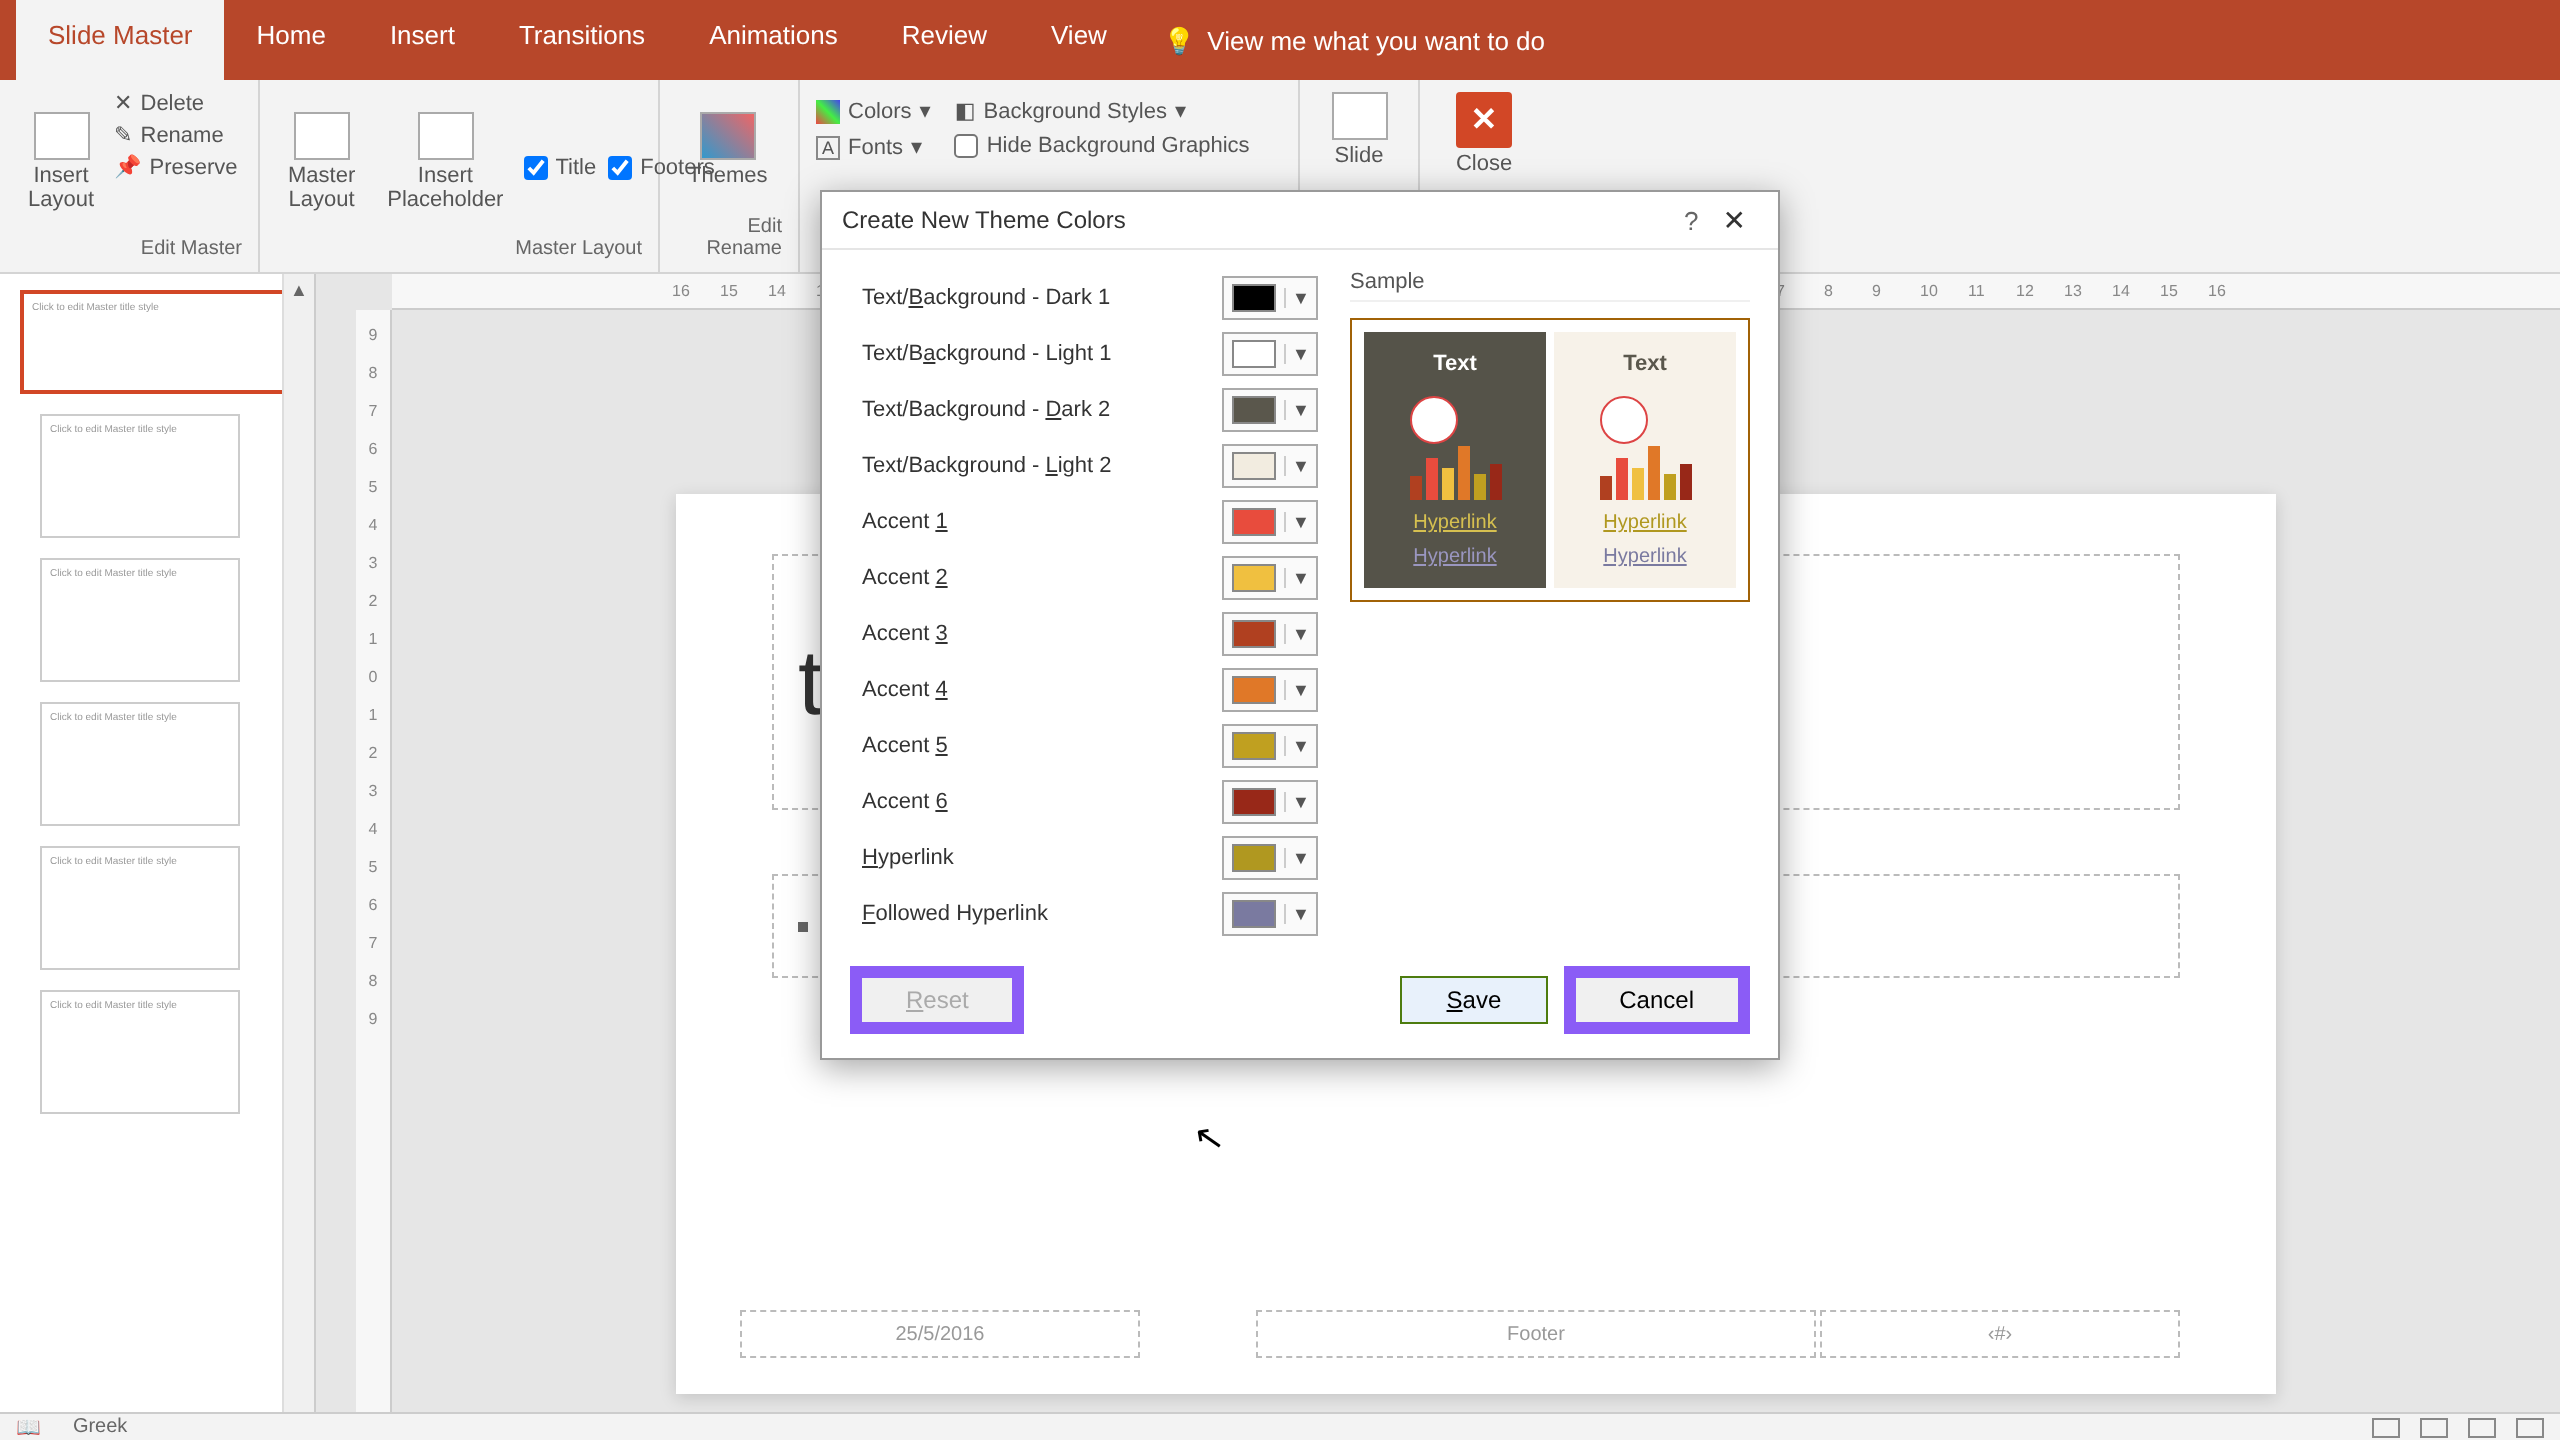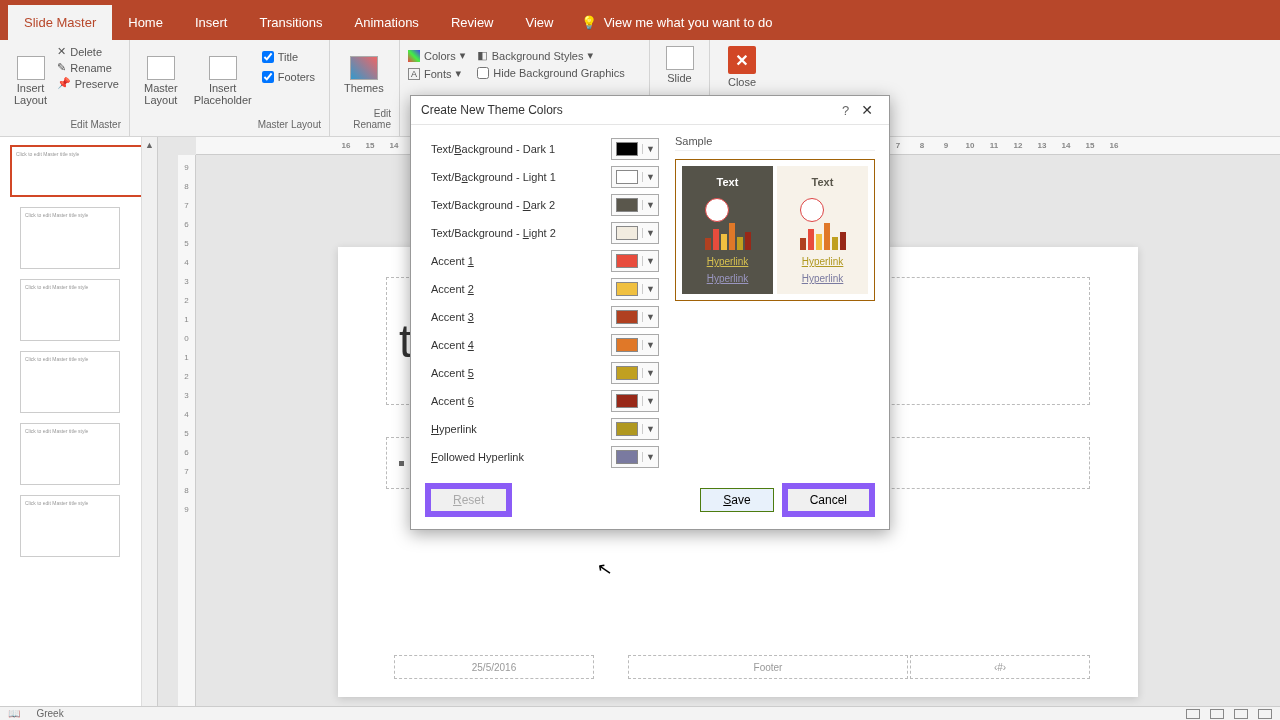--- a/index.html
+++ b/index.html
@@ -1,17 +1,17 @@
 <!DOCTYPE html>
 <html><head>
 <meta charset="utf-8">
 <style>
 * { margin: 0; padding: 0; box-sizing: border-box; font-family: "Segoe UI", Tahoma, sans-serif; }
 body { background: #f3f3f3; overflow: hidden; width: 1280px; height: 720px; position: relative; }
-.ribbon-tabs { background: #b7472a; height: 40px; display: flex; align-items: flex-end; padding-left: 8px; color: #fff; font-size: 13px; }
+.ribbon-tabs { background: #b7472a; height: 40px; display: flex; padding-left: 8px; color: #fff; font-size: 13px; }
 .tab { padding: 10px 16px 10px; cursor: pointer; }
 .tab.active { background: #f3f3f3; color: #b7472a; }
 .tell-me { display: flex; align-items: center; gap: 6px; padding: 10px 12px; }
 .ribbon { background: #f3f3f3; border-bottom: 1px solid #d4d4d4; height: 97px; display: flex; }
 .ribbon-group { border-right: 1px solid #d4d4d4; padding: 4px 8px; display: flex; flex-direction: column; height: 100%; }
 .ribbon-group-label { font-size: 10px; color: #666; text-align: right; margin-top: auto; padding: 2px 0; }
 .rg-row { display: flex; gap: 4px; flex: 1; }
 .rg-btn { display: flex; flex-direction: column; align-items: center; justify-content: center; padding: 2px 6px; font-size: 11px; color: #555; gap: 2px; text-align: center; }
 .rg-btn .icon-box { width: 28px; height: 24px; border: 1px solid #aaa; background: #fff; }
 .rg-small-row { display: flex; align-items: center; gap: 4px; font-size: 11px; color: #555; padding: 1px 0; }
@@ -21,29 +21,29 @@
 .workspace { position: absolute; top: 137px; left: 0; right: 0; bottom: 14px; display: flex; background: #e6e6e6; }
 .thumb-panel { width: 158px; background: #fff; border-right: 1px solid #ccc; padding: 8px 10px; overflow: hidden; position: relative; }
 .thumb-scroll { position: absolute; right: 0; top: 0; bottom: 0; width: 16px; background: #f0f0f0; border-left: 1px solid #ddd; }
 .thumb-scroll .arrow { height: 16px; display: flex; align-items: center; justify-content: center; font-size: 9px; color: #666; }
 .thumb { border: 1px solid #ccc; margin-bottom: 10px; background: #fff; height: 52px; padding: 4px; }
 .thumb.selected { border: 2px solid #d24726; }
 .thumb.sub { width: 100px; margin-left: 10px; height: 62px; }
 .thumb-text { font-size: 5px; color: #999; }
 .slide-area { flex: 1; position: relative; background: #e6e6e6; }
 .ruler-h { position: absolute; top: 0; left: 38px; right: 0; height: 18px; background: #f7f7f7; border-bottom: 1px solid #ccc; font-size: 8px; color: #888; display: flex; align-items: center; padding-left: 140px; gap: 4px; overflow: hidden; }
-.ruler-h span { display: inline-block; width: 20px; text-align: center; font-weight: bold; }
+.ruler-h span { display: inline-block; width: 20px; text-align: left; }
 .ruler-v { position: absolute; top: 18px; left: 20px; width: 18px; bottom: 0; background: #f7f7f7; border-right: 1px solid #ccc; font-size: 8px; color: #888; display: flex; flex-direction: column; align-items: center; padding-top: 8px; gap: 10px; overflow: hidden; }
 .slide { position: absolute; left: 180px; top: 110px; width: 800px; height: 450px; background: #fff; box-shadow: 0 2px 8px rgba(0,0,0,.15); }
 .slide-title { position: absolute; left: 48px; top: 30px; right: 48px; border: 1px dashed #bbb; padding: 36px 12px; font-size: 46px; font-weight: 300; color: #333; }
 .slide-sub { position: absolute; left: 48px; top: 190px; right: 48px; border: 1px dashed #bbb; padding: 12px; display: flex; align-items: center; gap: 8px; }
 .slide-sub .bullet { width: 5px; height: 5px; background: #666; }
 .slide-sub span.txt { font-size: 22px; color: #444; }
 .footer-ph { position: absolute; bottom: 18px; border: 1px dashed #bbb; font-size: 10px; color: #999; padding: 6px 10px; height: 24px; display: flex; align-items: center; justify-content: center; }
-.footer-ph.left { left: 56px; width: 200px; }
+.footer-ph.left { left: 32px; width: 200px; }
 .footer-ph.center { left: 290px; width: 280px; }
 .footer-ph.right { right: 48px; width: 180px; }
 
 .statusbar { position: absolute; bottom: 0; left: 0; right: 0; height: 14px; background: #f3f3f3; border-top: 1px solid #ccc; font-size: 10px; color: #666; display: flex; align-items: center; padding: 0 8px; gap: 16px; }
 .statusbar .right { margin-left: auto; display: flex; gap: 10px; }
 .view-icn { width: 14px; height: 10px; border: 1px solid #888; }
 
 .dialog { position: absolute; left: 410px; top: 95px; width: 480px; background: #fff; border: 1px solid #999; box-shadow: 0 4px 16px rgba(0,0,0,.35); font-size: 12px; color: #333; z-index: 100; }
 .dlg-title { display: flex; align-items: center; padding: 6px 10px; border-bottom: 1px solid #e5e5e5; }
 .dlg-title span.t { flex: 1; }
@@ -128,21 +128,21 @@
       <div class="rg-btn">
         <div class="icon-box"></div>
         <span style="white-space:pre-line">Master
 Layout</span>
       </div>
       <div class="rg-btn">
         <div class="icon-box"></div>
         <span style="white-space:pre-line">Insert
 Placeholder</span>
       </div>
-      <div style="display:flex;flex-direction:column;gap:6px;padding-top:6px">
+      <div style="display:flex;gap:6px;padding-top:6px">
         <div class="rg-small-row">
             <input type="checkbox" checked="" style="">
             <span>Title</span>
           </div>
         <div class="rg-small-row">
             <input type="checkbox" checked="" style="">
             <span>Footers</span>
           </div>
       </div>
     </div>

